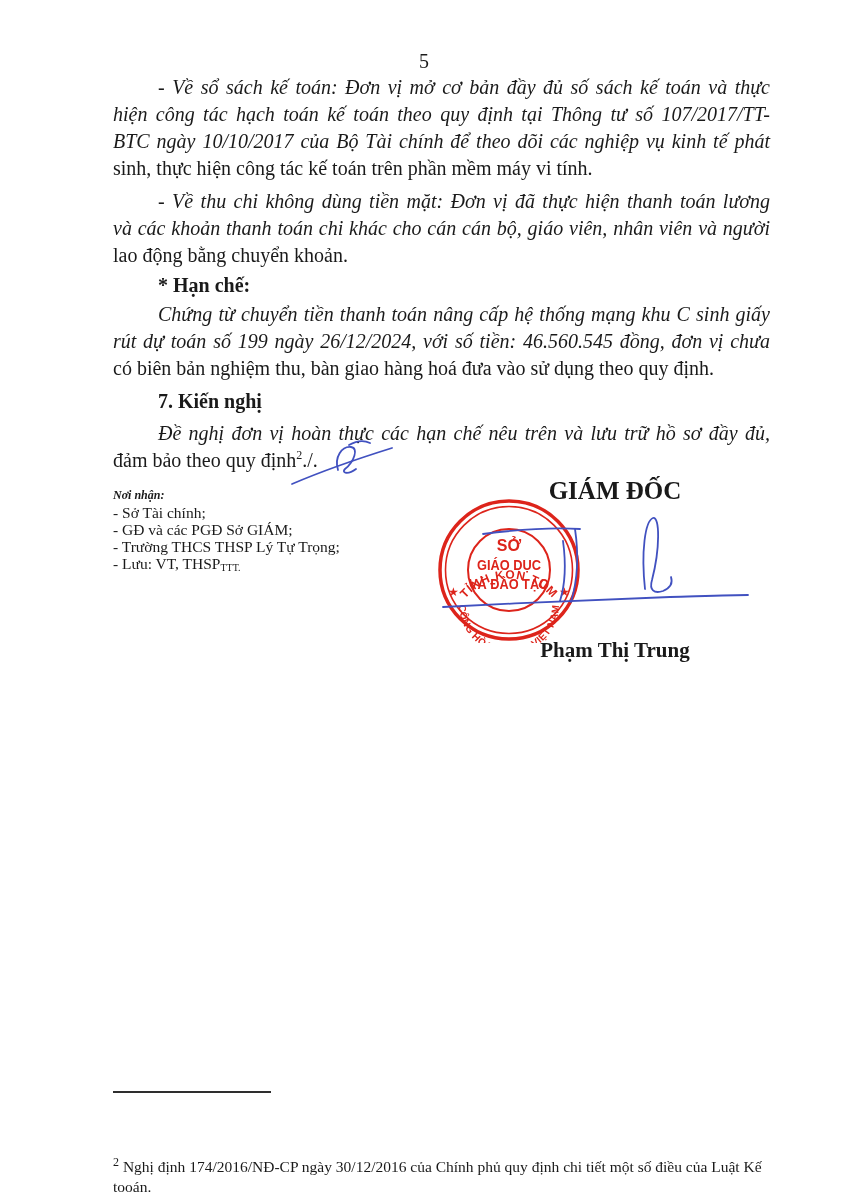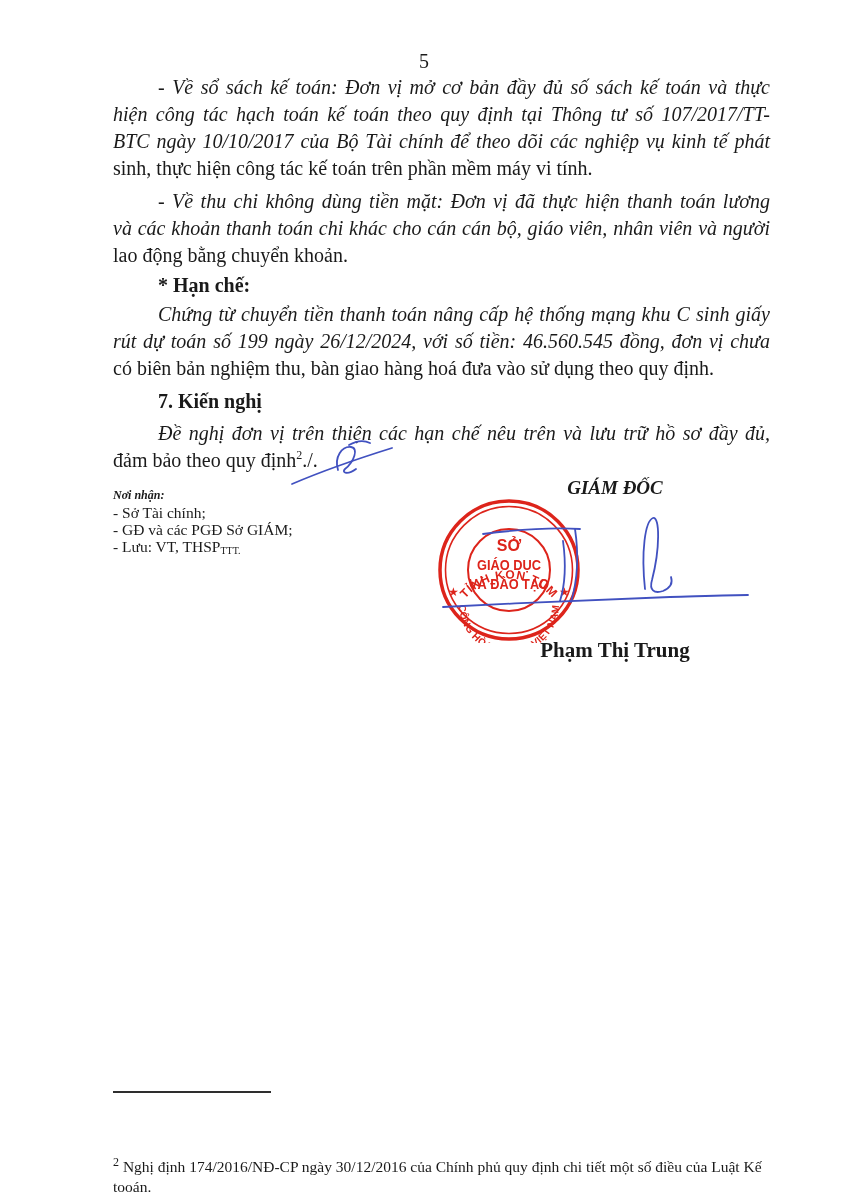--- a/index.html
+++ b/index.html
@@ -12,21 +12,21 @@
   .jl{text-align:justify;text-align-last:justify;font-style:italic;}
   .ll{text-align:left;}
   .ind{padding-left:45px;}
   .heading{position:absolute;left:158px;font-size:20px;font-weight:bold;line-height:27px;}
   sup{font-size:12px;vertical-align:super;line-height:0;}
   .recipients{position:absolute;left:113px;top:486px;width:320px;}
   .rtitle{font-size:12px;font-weight:bold;font-style:italic;line-height:18px;}
   .ritem{font-size:15.5px;line-height:17px;}
   .subsc{font-size:10px;vertical-align:-2px;}
   .signblock{position:absolute;left:465px;width:300px;text-align:center;font-weight:bold;}
-  .signer-title{top:477px;font-size:19px;font-style:italic;}
+  .signer-title{top:477px;font-size:25px;}
   .signer-name{top:638px;font-size:21px;}
   .stamp{position:absolute;left:436px;top:497px;width:146px;height:146px;}
   .stamp text{font-family:"Liberation Sans","DejaVu Sans",sans-serif;font-weight:bold;}
   .overlay{position:absolute;left:0;top:0;width:848px;height:1200px;pointer-events:none;}
   .footrule{position:absolute;left:113px;top:1091px;width:158px;border-top:2px solid #2e2e2e;height:0;}
   .footnote{position:absolute;left:113px;top:1157px;width:690px;font-size:15.5px;line-height:20px;}
 </style>
 </head>
 <body>
 
@@ -51,28 +51,29 @@
 
   <div class="para" style="top:301px">
     <div class="jl ind">Chứng từ chuyển tiền thanh toán nâng cấp hệ thống mạng khu C sinh giấy</div>
     <div class="jl">rút dự toán số 199 ngày 26/12/2024, với số tiền: 46.560.545 đồng, đơn vị chưa</div>
     <div class="ll">có biên bản nghiệm thu, bàn giao hàng hoá đưa vào sử dụng theo quy định.</div>
   </div>
 
   <div class="heading" style="top:388px">7. Kiến nghị</div>
 
   <div class="para" style="top:420px">
-    <div class="jl ind">Đề nghị đơn vị trên thiện các hạn chế nêu trên và lưu trữ hồ sơ đầy đủ,</div>
+    <div class="jl ind">Đề nghị đơn vị hoàn thực các hạn chế nêu trên và lưu trữ hồ sơ đầy đủ,</div>
     <div class="ll"><span>đảm bảo theo quy định</span><sup>2</sup><span>./.</span></div>
   </div>
 
   <div class="recipients">
     <div class="rtitle">Nơi nhận:</div>
     <div class="ritem">- Sở Tài chính;</div>
     <div class="ritem">- GĐ và các PGĐ Sở GIÁM;</div>
+    <div class="ritem">- Trường THCS THSP Lý Tự Trọng;</div>
     <div class="ritem"><span>- Lưu: VT, THSP</span><span class="subsc">TTT.</span></div>
   </div>
 
   <div class="signblock signer-title">GIÁM ĐỐC</div>
   <div class="signblock signer-name">Phạm Thị Trung</div>
 
   <svg class="stamp" viewBox="0 0 146 146">
     <defs>
       <path id="arcTop" d="M 26 90.1 A 50 50 0 1 0 120 90.1" fill="none"></path>
       <path id="arcBot" d="M 25.5 106.3 A 58 58 0 0 1 120.5 106.3" fill="none"></path>

